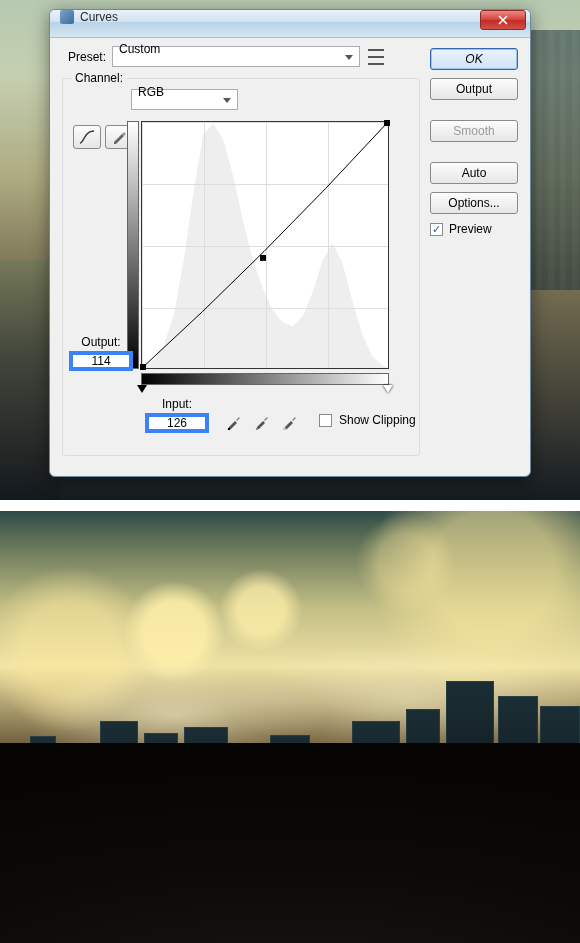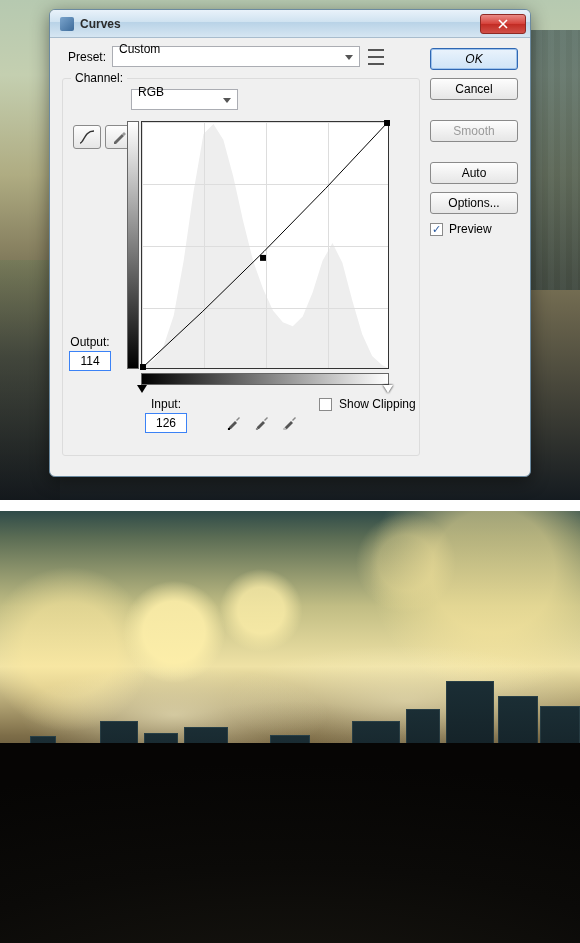--- a/index.html
+++ b/index.html
@@ -37,24 +37,23 @@
     width: 482px; height: 468px;
     background: #f0f0f0;
     border: 1px solid #6b8aa0;
     border-radius: 6px;
     box-shadow: 0 4px 18px rgba(0,0,0,.45);
     overflow: hidden;
   }
   .titlebar {
     height: 28px;
     background: linear-gradient(180deg,#e9f2fa 0%,#cfe2f0 45%,#b9d3e7 46%,#d6e6f2 100%);
-    display:flex; align-items:center;
+    display:flex; 
     padding: 0 4px 0 10px;
     border-bottom:1px solid #a8bccd;
-    font-weight:bold;
   }
   .titlebar .icon-sq {
     width:14px; height:14px; margin-right:6px;
     background: linear-gradient(135deg,#7aa4cc,#3d6b9a);
     border-radius:2px;
   }
   .titlebar .title { flex:1; color:#2b2b2b; }
   .titlebar .close-btn {
     width:46px; height:20px; border-radius:3px;
     background: linear-gradient(180deg,#e98a85 0%,#d6433c 48%,#c22c24 52%,#d15048 100%);
@@ -165,40 +164,40 @@
   .slider-black { position:absolute; left:74px; top:306px; width:0;height:0;
     border-left:5px solid transparent;border-right:5px solid transparent;border-top:8px solid #000; }
   .slider-white { position:absolute; left:320px; top:306px; width:0;height:0;
     border-left:5px solid transparent;border-right:5px solid transparent;border-top:8px solid #fff; filter:drop-shadow(0 0 1px #000); }
 
   .output-box {
     position:absolute; left:6px; top:256px;
     text-align:center;
   }
   .io-field {
-    width:42px; height:20px; background:#fff; border:1px solid #3b82f6;
+    width:64px; height:20px; background:#fff; border:4px solid #3b82f6;
     display:flex; align-items:center; justify-content:center; margin-top:2px;
   }
   .input-box {
     position:absolute; left:82px; top:318px;
     text-align:center;
   }
 
   .eyedroppers {
     position:absolute; left:160px; top:332px;
     display:flex; gap:6px;
   }
   .eyedrop {
     width:22px; height:22px;
     display:flex; align-items:center; justify-content:center;
     cursor:pointer;
   }
 
   .show-clipping {
-    position:absolute; left:256px; top:318px;
+    position:absolute; left:256px; top:334px;
     display:flex; align-items:center; gap:7px;
   }
   .chk {
     width:13px; height:13px; background:#fff; border:1px solid #8a8a8a;
     display:flex; align-items:center; justify-content:center;
   }
   .chk.checked:after {
     content:"✓"; color:#2b5aa0; font-size:11px; line-height:1;
   }
 
@@ -394,21 +393,21 @@
           </div>
         </div>
 
       </div>
 
       <div class="right-panel">
         <div class="btn primary">
           <span>OK</span>
         </div>
         <div class="btn">
-          <span>Cancel</span>
+          <span>Output</span>
         </div>
         <div class="gap"></div>
         <div class="btn disabled">
           <span>Smooth</span>
         </div>
         <div class="gap"></div>
         <div class="btn">
           <span>Auto</span>
         </div>
         <div class="btn">

